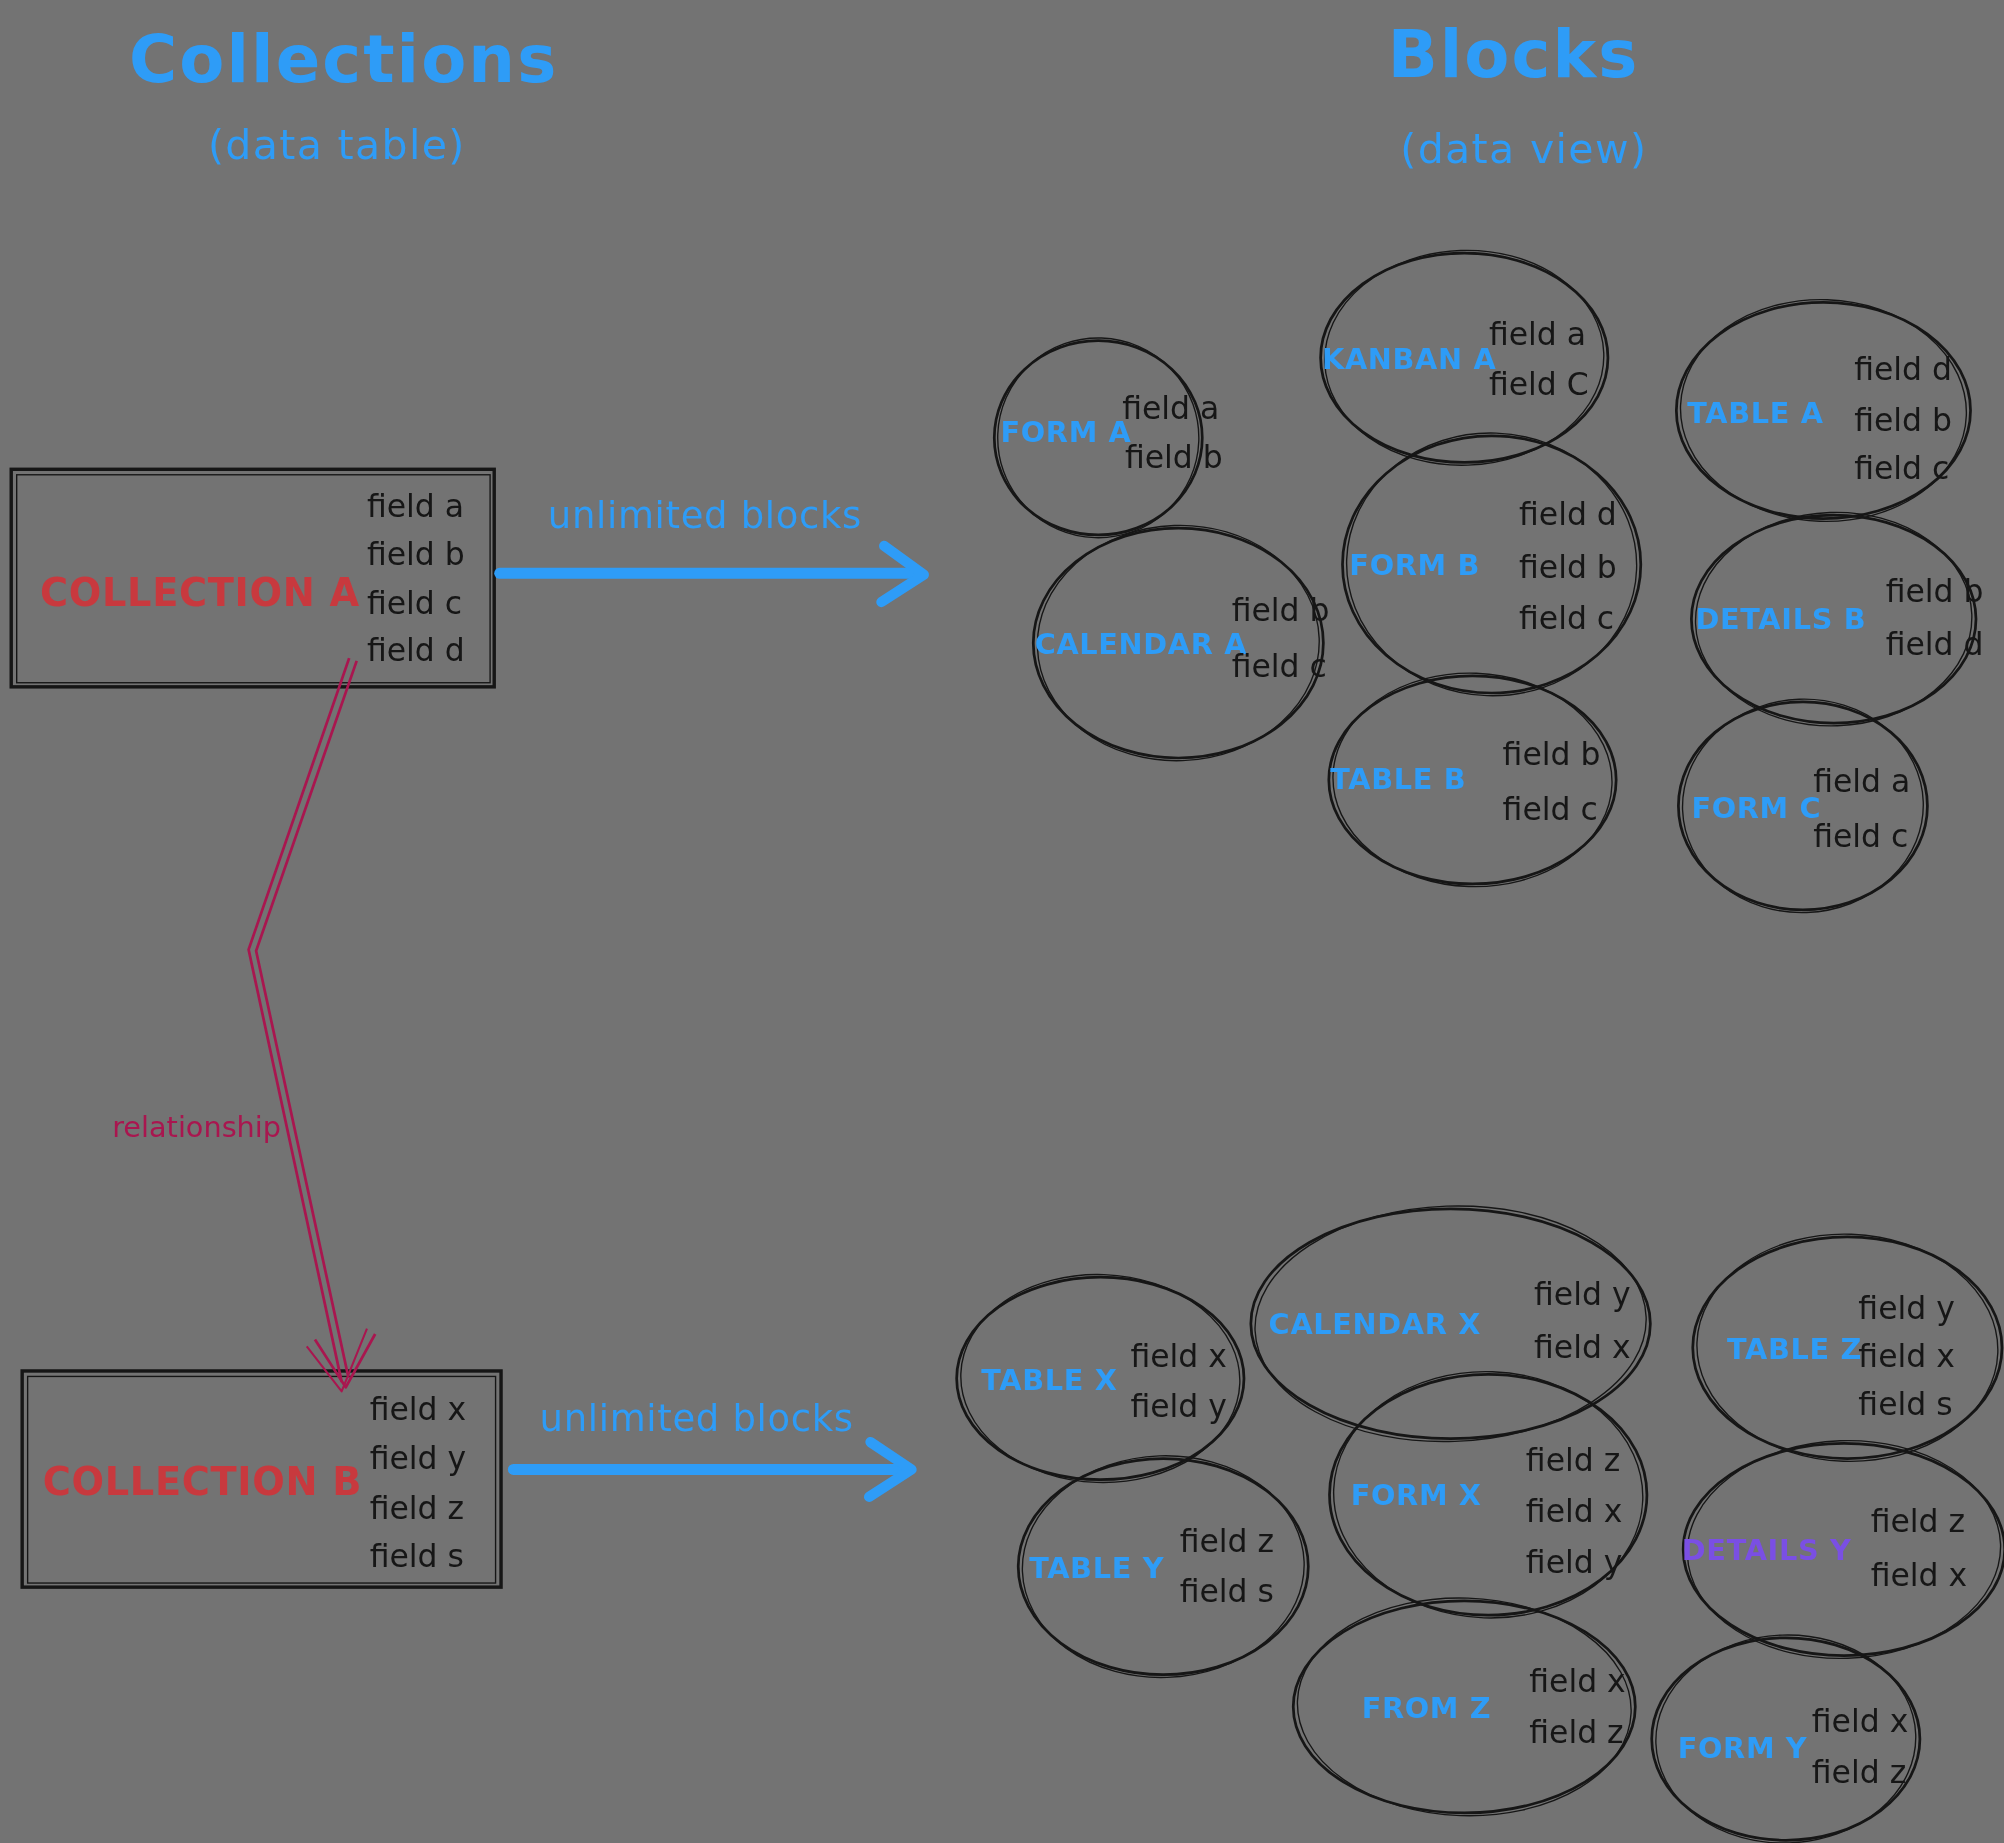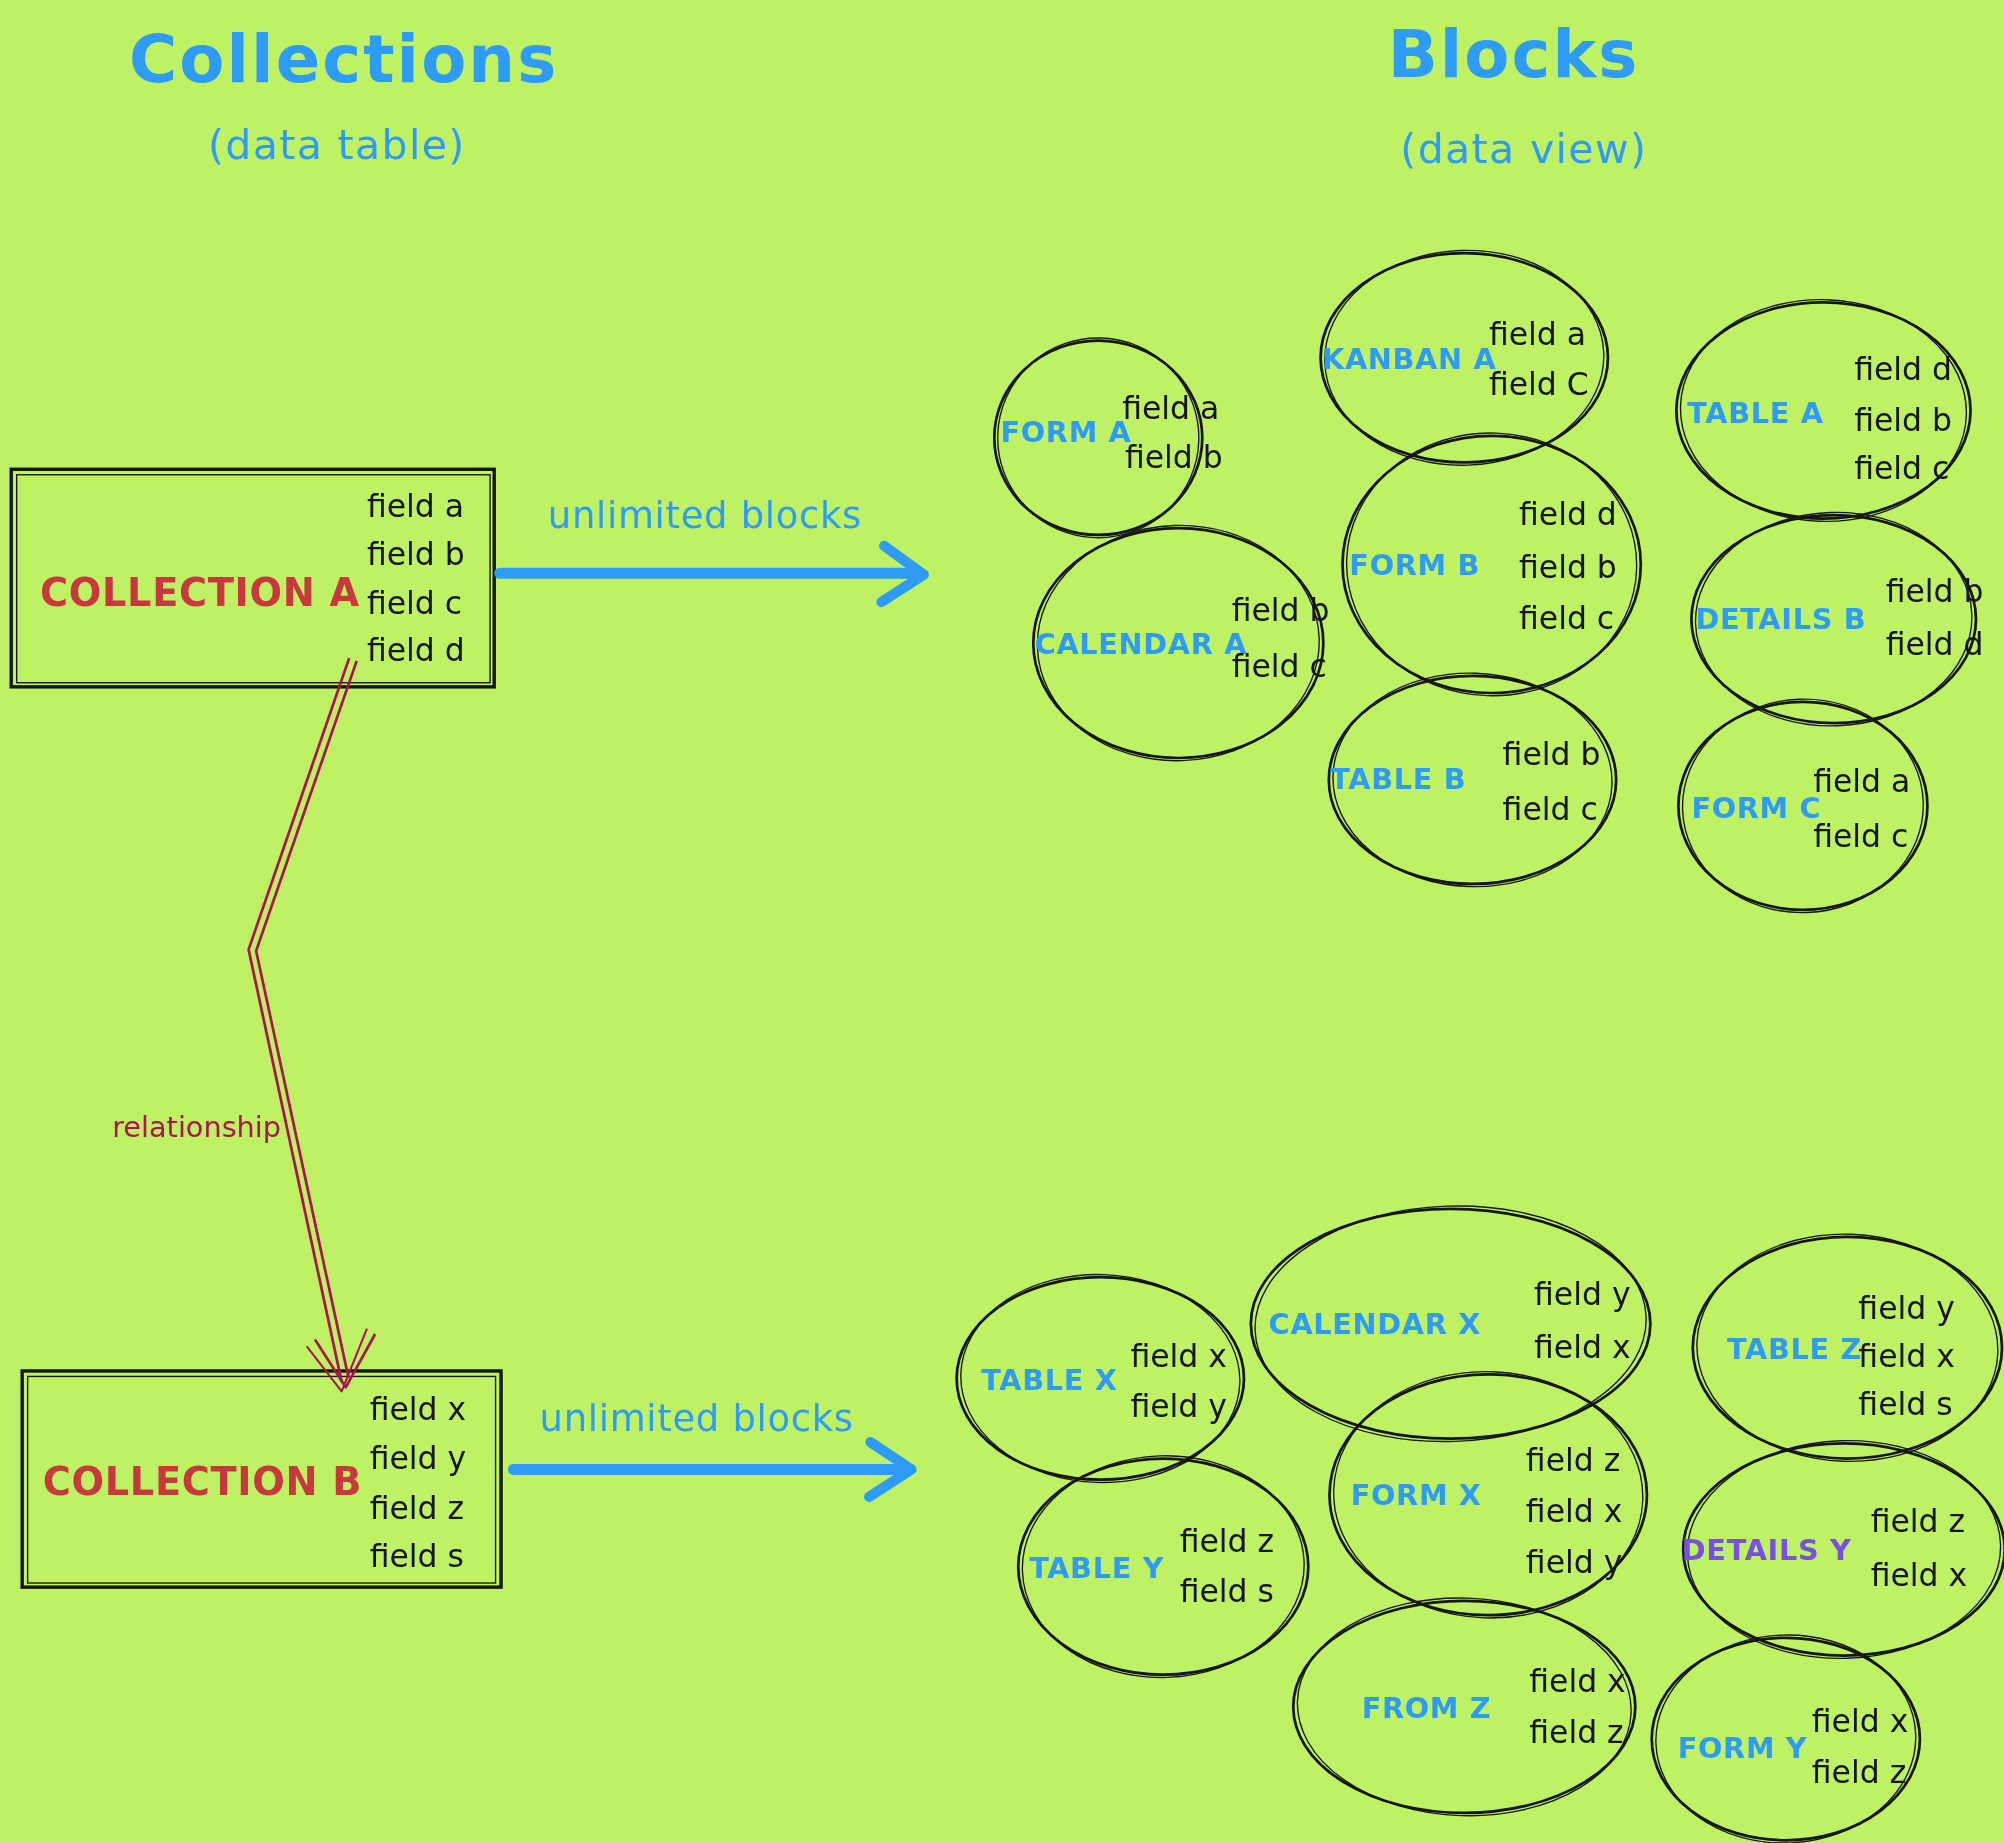--- a/index.html
+++ b/index.html
@@ -1,16 +1,16 @@
 <!DOCTYPE html>
 <html style="font-size:11px"><head>
 <meta charset="utf-8">
 <style>
   html,body{margin:0;padding:0;background:#ffffff;}
-  .canvas-wrap{width:2005px;height:1843px;background:#bef264;position:relative;overflow:hidden;}
+  .canvas-wrap{width:2005px;height:1843px;background:#737373;position:relative;overflow:hidden;}
   svg{display:block;}
   text{font-family:"DejaVu Sans","Liberation Sans",sans-serif;}
   .t-title{font-size:96px;font-weight:bold;letter-spacing:3px;}
   .t-sub{font-size:60px;font-weight:normal;letter-spacing:2px;}
   .t-cname{font-size:56px;font-weight:bold;letter-spacing:1px;}
   .t-field{font-size:46px;}
   .t-block{font-size:42px;font-weight:bold;letter-spacing:1px;}
   .t-arrowlbl{font-size:54px;letter-spacing:1px;}
   .t-rel{font-size:42px;}
 </style>

